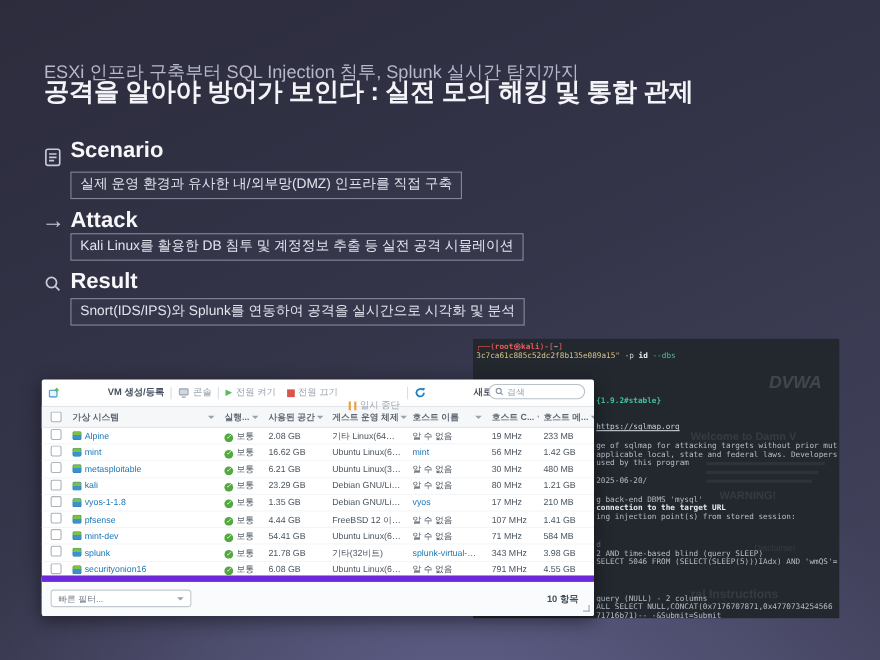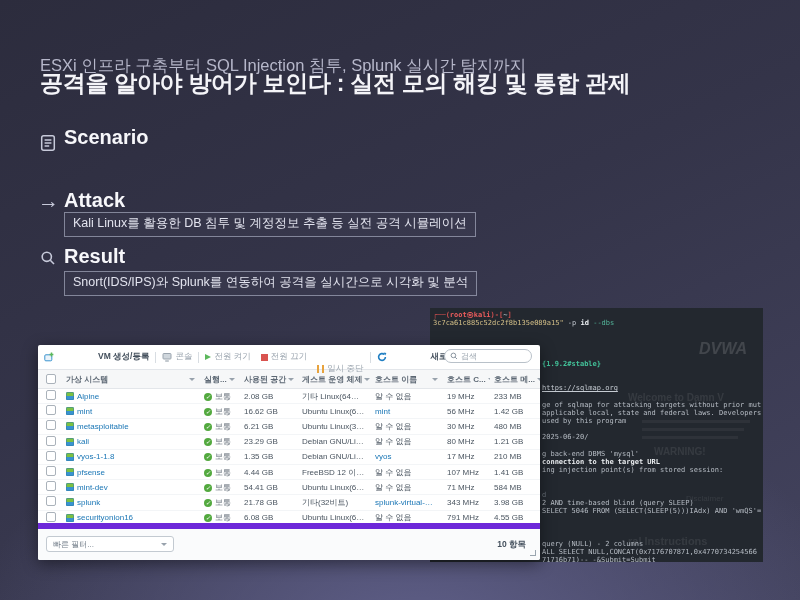--- a/index.html
+++ b/index.html
@@ -90,20 +90,21 @@
 
   <span class="sec-icon" style="left:40px;top:134px;">
     <svg width="16" height="18" viewBox="0 0 16 18" fill="none" stroke="#c7cada" stroke-width="1.5">
       <rect x="1.7" y="1.7" width="12.6" height="14.6" rx="2"></rect>
       <line x1="4.6" y1="6" x2="11.4" y2="6"></line>
         <line x1="4.6" y1="9" x2="11.4" y2="9"></line>
         <line x1="4.6" y1="12" x2="9.2" y2="12"></line>
     </svg>
   </span>
   <div class="sec-head" style="top:126px;">Scenario</div>
+  <div class="sec-box" style="top:156px;">실제 운영 환경과 유사한 내/외부망(DMZ) 인프라를 직접 구축</div>
 
   <span class="sec-icon arrow-glyph" style="left:38px;top:192px;">→</span>
   <div class="sec-head" style="top:189px;">Attack</div>
   <div class="sec-box" style="top:212px;">Kali Linux를 활용한 DB 침투 및 계정정보 추출 등 실전 공격 시뮬레이션</div>
 
   <span class="sec-icon" style="left:40px;top:250px;">
     <svg width="16" height="16" viewBox="0 0 16 16" fill="none" stroke="#c7cada" stroke-width="1.6">
       <circle cx="6.8" cy="6.8" r="4.6"></circle>
         <line x1="10.3" y1="10.3" x2="14" y2="14"></line>
     </svg>

